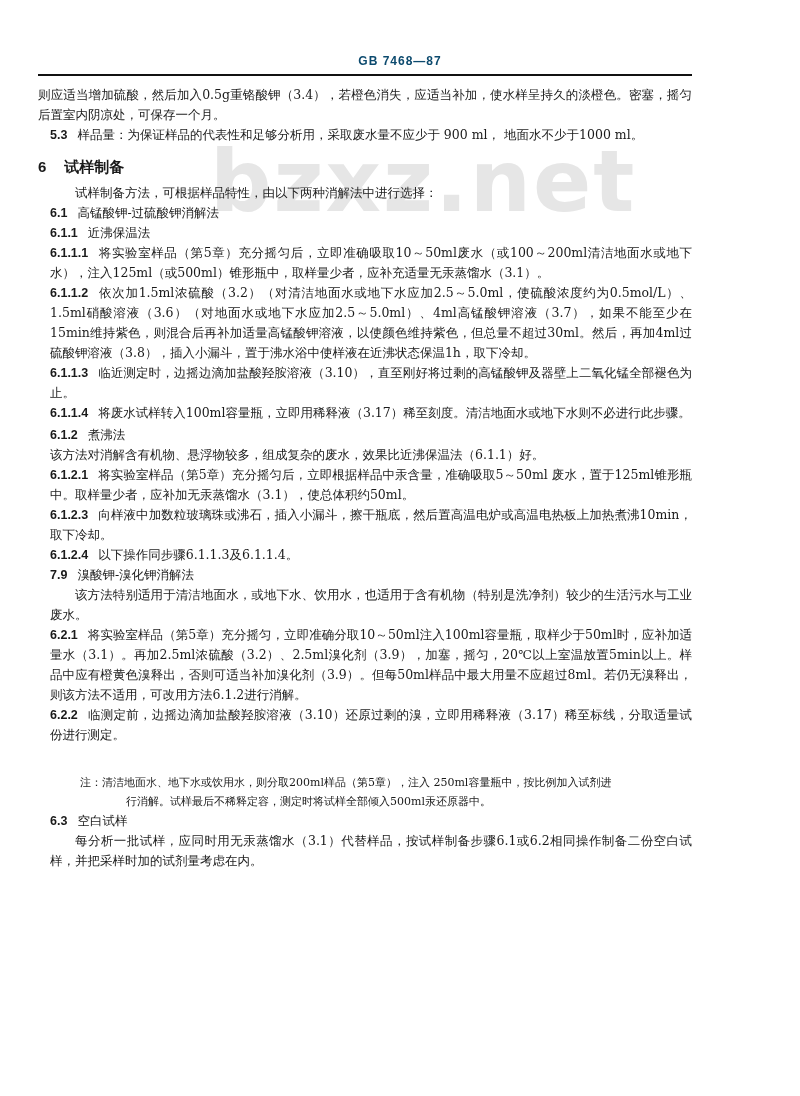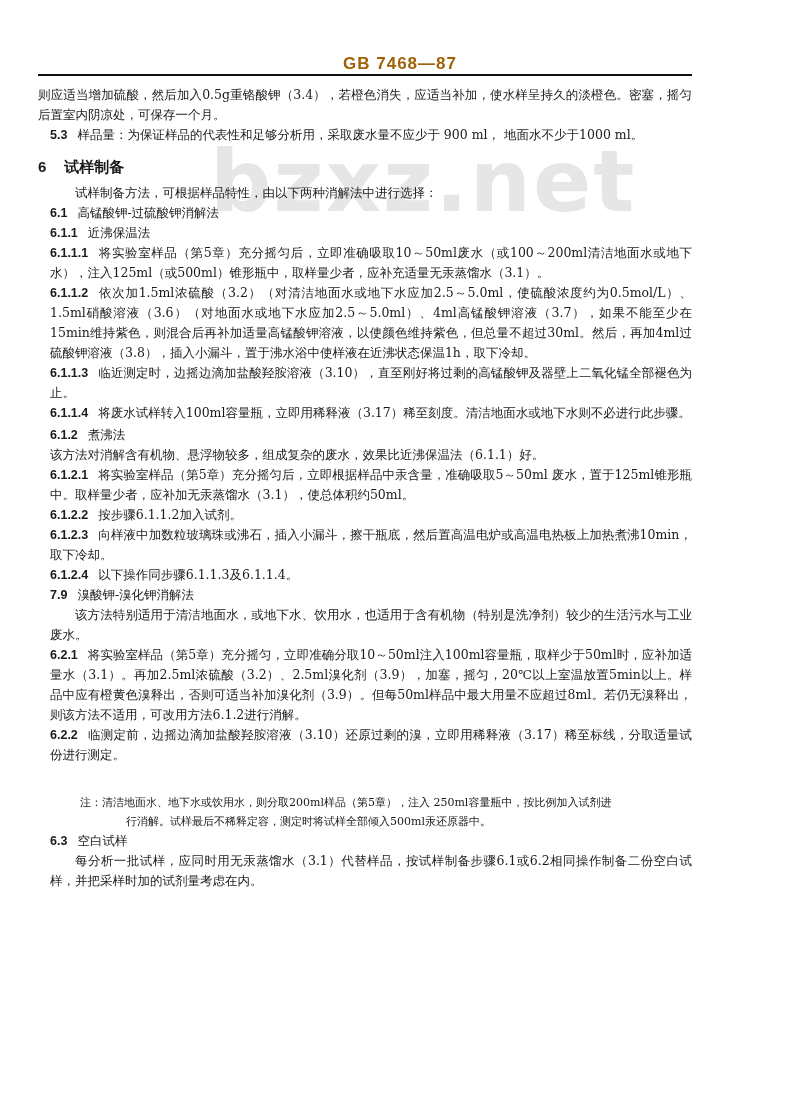--- a/index.html
+++ b/index.html
@@ -5,21 +5,21 @@
     html, body { margin: 0; padding: 0; background: #ffffff; }
     body {
       width: 800px; height: 1096px; position: relative; overflow: hidden;
       font-family: "DejaVu Serif", "Liberation Serif", serif;
       color: #1a1a1a;
     }
     .page { position: absolute; left: 0; top: 0; width: 800px; height: 1096px; }
     .header-title {
       position: absolute; top: 54px; left: 0; width: 800px; text-align: center;
       font-family: "Liberation Sans", "DejaVu Sans", sans-serif;
-      font-weight: bold; font-size: 17px; letter-spacing: 1px; color: #a16207;
+      font-weight: bold; font-size: 12px; letter-spacing: 1px; color: #0c4a6e;
     }
     .header-rule {
       position: absolute; top: 74px; left: 38px; width: 654px; height: 2px;
       background: #111;
     }
     .watermark {
       position: absolute; top: 138px; left: 210px;
       font-family: "DejaVu Sans", "Liberation Sans", sans-serif;
       font-weight: bold; font-size: 86px; letter-spacing: 2px;
       color: #e6e6e6; line-height: 1; z-index: 0;
@@ -81,23 +81,20 @@
 
     <div class="gap"></div>
     <p class="p sub">
       <span class="num">6.1.2</span><span>煮沸法</span>
     </p>
     <p class="p sub">该方法对消解含有机物、悬浮物较多，组成复杂的废水，效果比近沸保温法（6.1.1）好。</p>
     <p class="p sub">
       <span class="num">6.1.2.1</span><span>将实验室样品（第5章）充分摇匀后，立即根据样品中汞含量，准确吸取5～50ml 废水，置于125ml锥形瓶中。取样量少者，应补加无汞蒸馏水（3.1），使总体积约50ml。</span>
     </p>
     <p class="p sub">
-      <span class="num">6.1.2.2</span><span>按步骤6.1.1.2加入试剂。</span>
-    </p>
-    <p class="p sub">
       <span class="num">6.1.2.3</span><span>向样液中加数粒玻璃珠或沸石，插入小漏斗，擦干瓶底，然后置高温电炉或高温电热板上加热煮沸10min，取下冷却。</span>
     </p>
     <p class="p sub">
       <span class="num">6.1.2.4</span><span>以下操作同步骤6.1.1.3及6.1.1.4。</span>
     </p>
 
     <p class="p sub">
       <span class="num">7.9</span><span>溴酸钾-溴化钾消解法</span>
     </p>
     <p class="p ind" style="padding-left:12px">该方法特别适用于清洁地面水，或地下水、饮用水，也适用于含有机物（特别是洗净剂）较少的生活污水与工业废水。</p>

